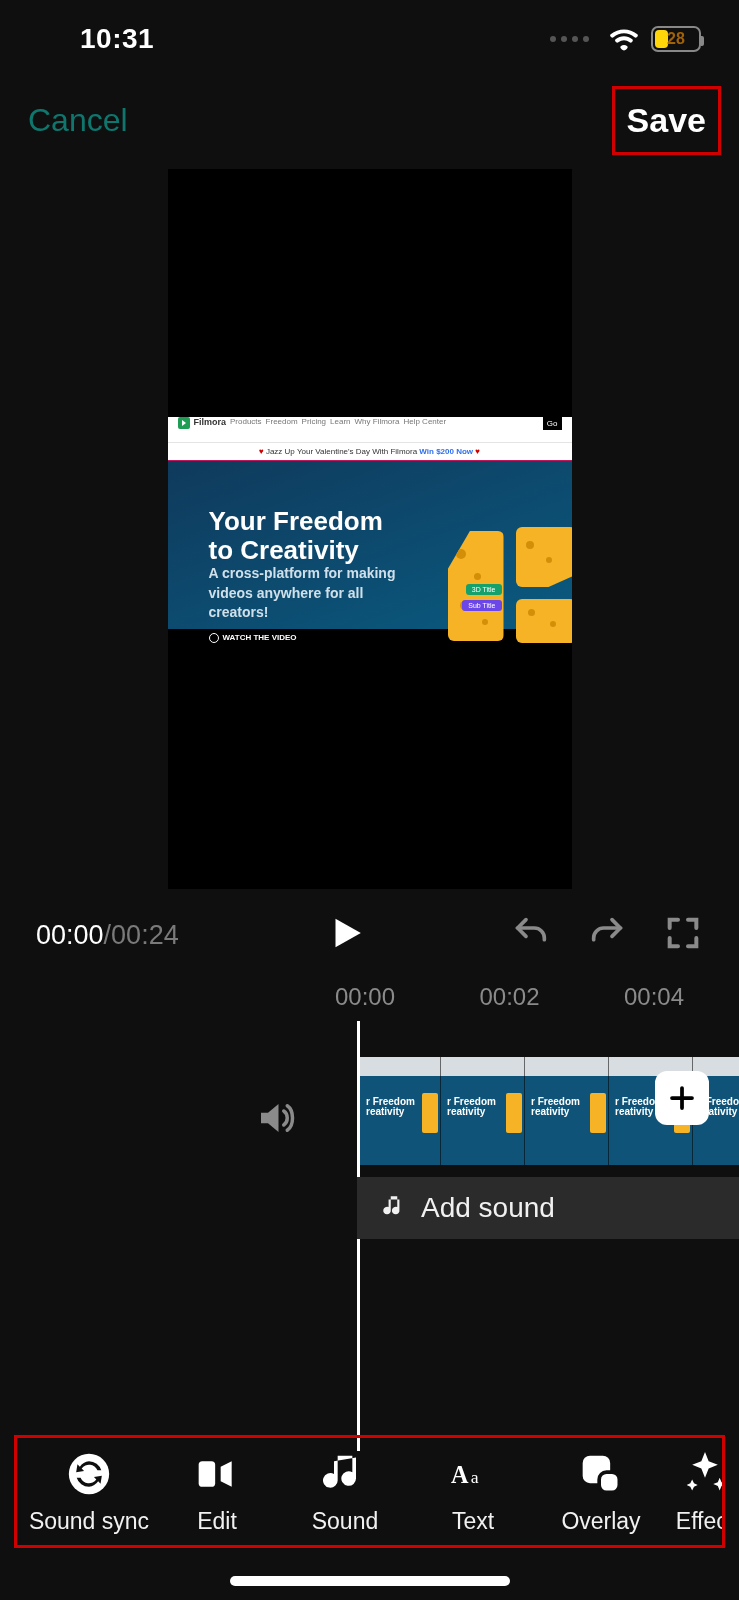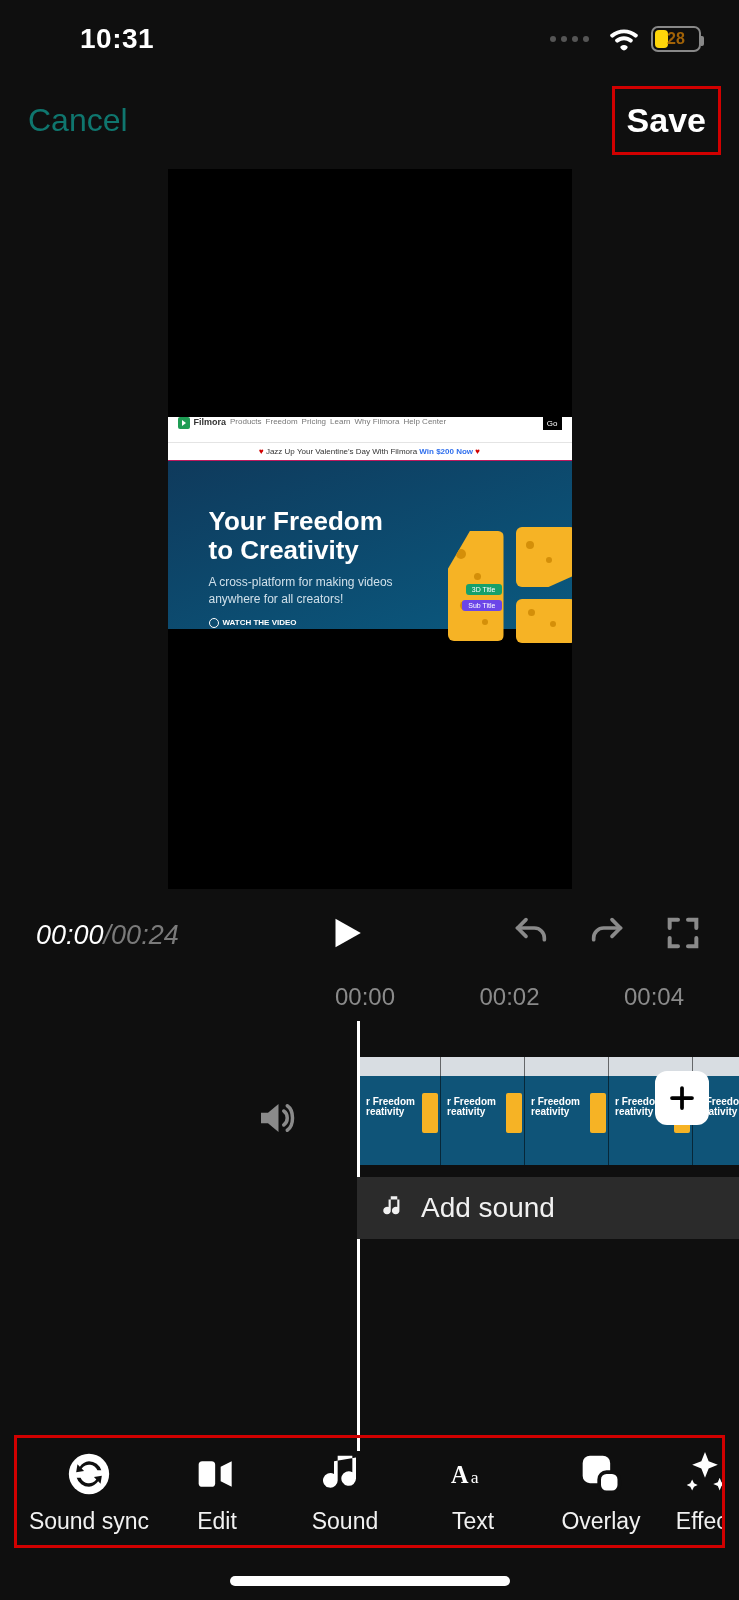--- a/index.html
+++ b/index.html
@@ -116,21 +116,21 @@
 .wp-banner .heart { color:#d10000; }
 .wp-banner .link { color:#2f6fed; font-weight:600; }
 
 .wp-hero {
   background: linear-gradient(160deg,#0f3a5c 0%, #0a5a80 100%);
   padding: 46px 20px 30px 41px;
   position:relative;
   height:168px;
 }
 .wp-hero-title { font-size:26px; font-weight:800; color:#fff; line-height:1.1; }
-.wp-hero-sub { font-size:12px; color:#d0e0ea; margin-top:10px; line-height:1.4; max-width:190px; }
+.wp-hero-sub { font-size:14px; color:#d0e0ea; margin-top:0; line-height:1.4; max-width:190px;font-weight:bold; }
 .wp-watch { margin-top:10px; font-size:8px; color:#fff; font-weight:700; display:flex; align-items:center; gap:4px;}
 .wp-watch::before { content:""; width:8px; height:8px; border:1px solid #fff; border-radius:50%;}
 .wp-cheese {
   position:absolute; right:0; top:40px; bottom:0; width:130px;
 }
 .cheese-shape { position:absolute; background:#f6b325; }
 .cheese-1 { width:56px; height:110px; right:68px; top:30px;
   clip-path: polygon(40% 0, 100% 0, 100% 100%, 0 100%, 0 35%);
   border-radius:6px;
 }
@@ -139,21 +139,20 @@
 .cheese-hole { position:absolute; background:#d48f09; border-radius:50%; }
 .wp-pill { position:absolute; right:70px; font-size:7px; color:#fff; padding:2px 6px; border-radius:3px; }
 .wp-pill.g { background:#16a06b; bottom:34px; }
 .wp-pill.p { background:#6b46e8; bottom:18px; }
 
 
 .play-row {
   display:flex; align-items:center;
   padding: 22px 36px 0 36px;
   gap: 14px;
-  font-style: italic;
 }
 .timecode { font-size:27px; color:#fff; }
 .timecode .dur { color:#7a7a7a; }
 .play-btn { margin-left:auto; margin-right:auto; }
 .play-btn svg { width:38px; height:44px; }
 .ctrl-btn svg { width:40px; height:40px; }
 .ctrl-group { display:flex; align-items:center; gap:36px; }
 
 
 .time-ruler {

